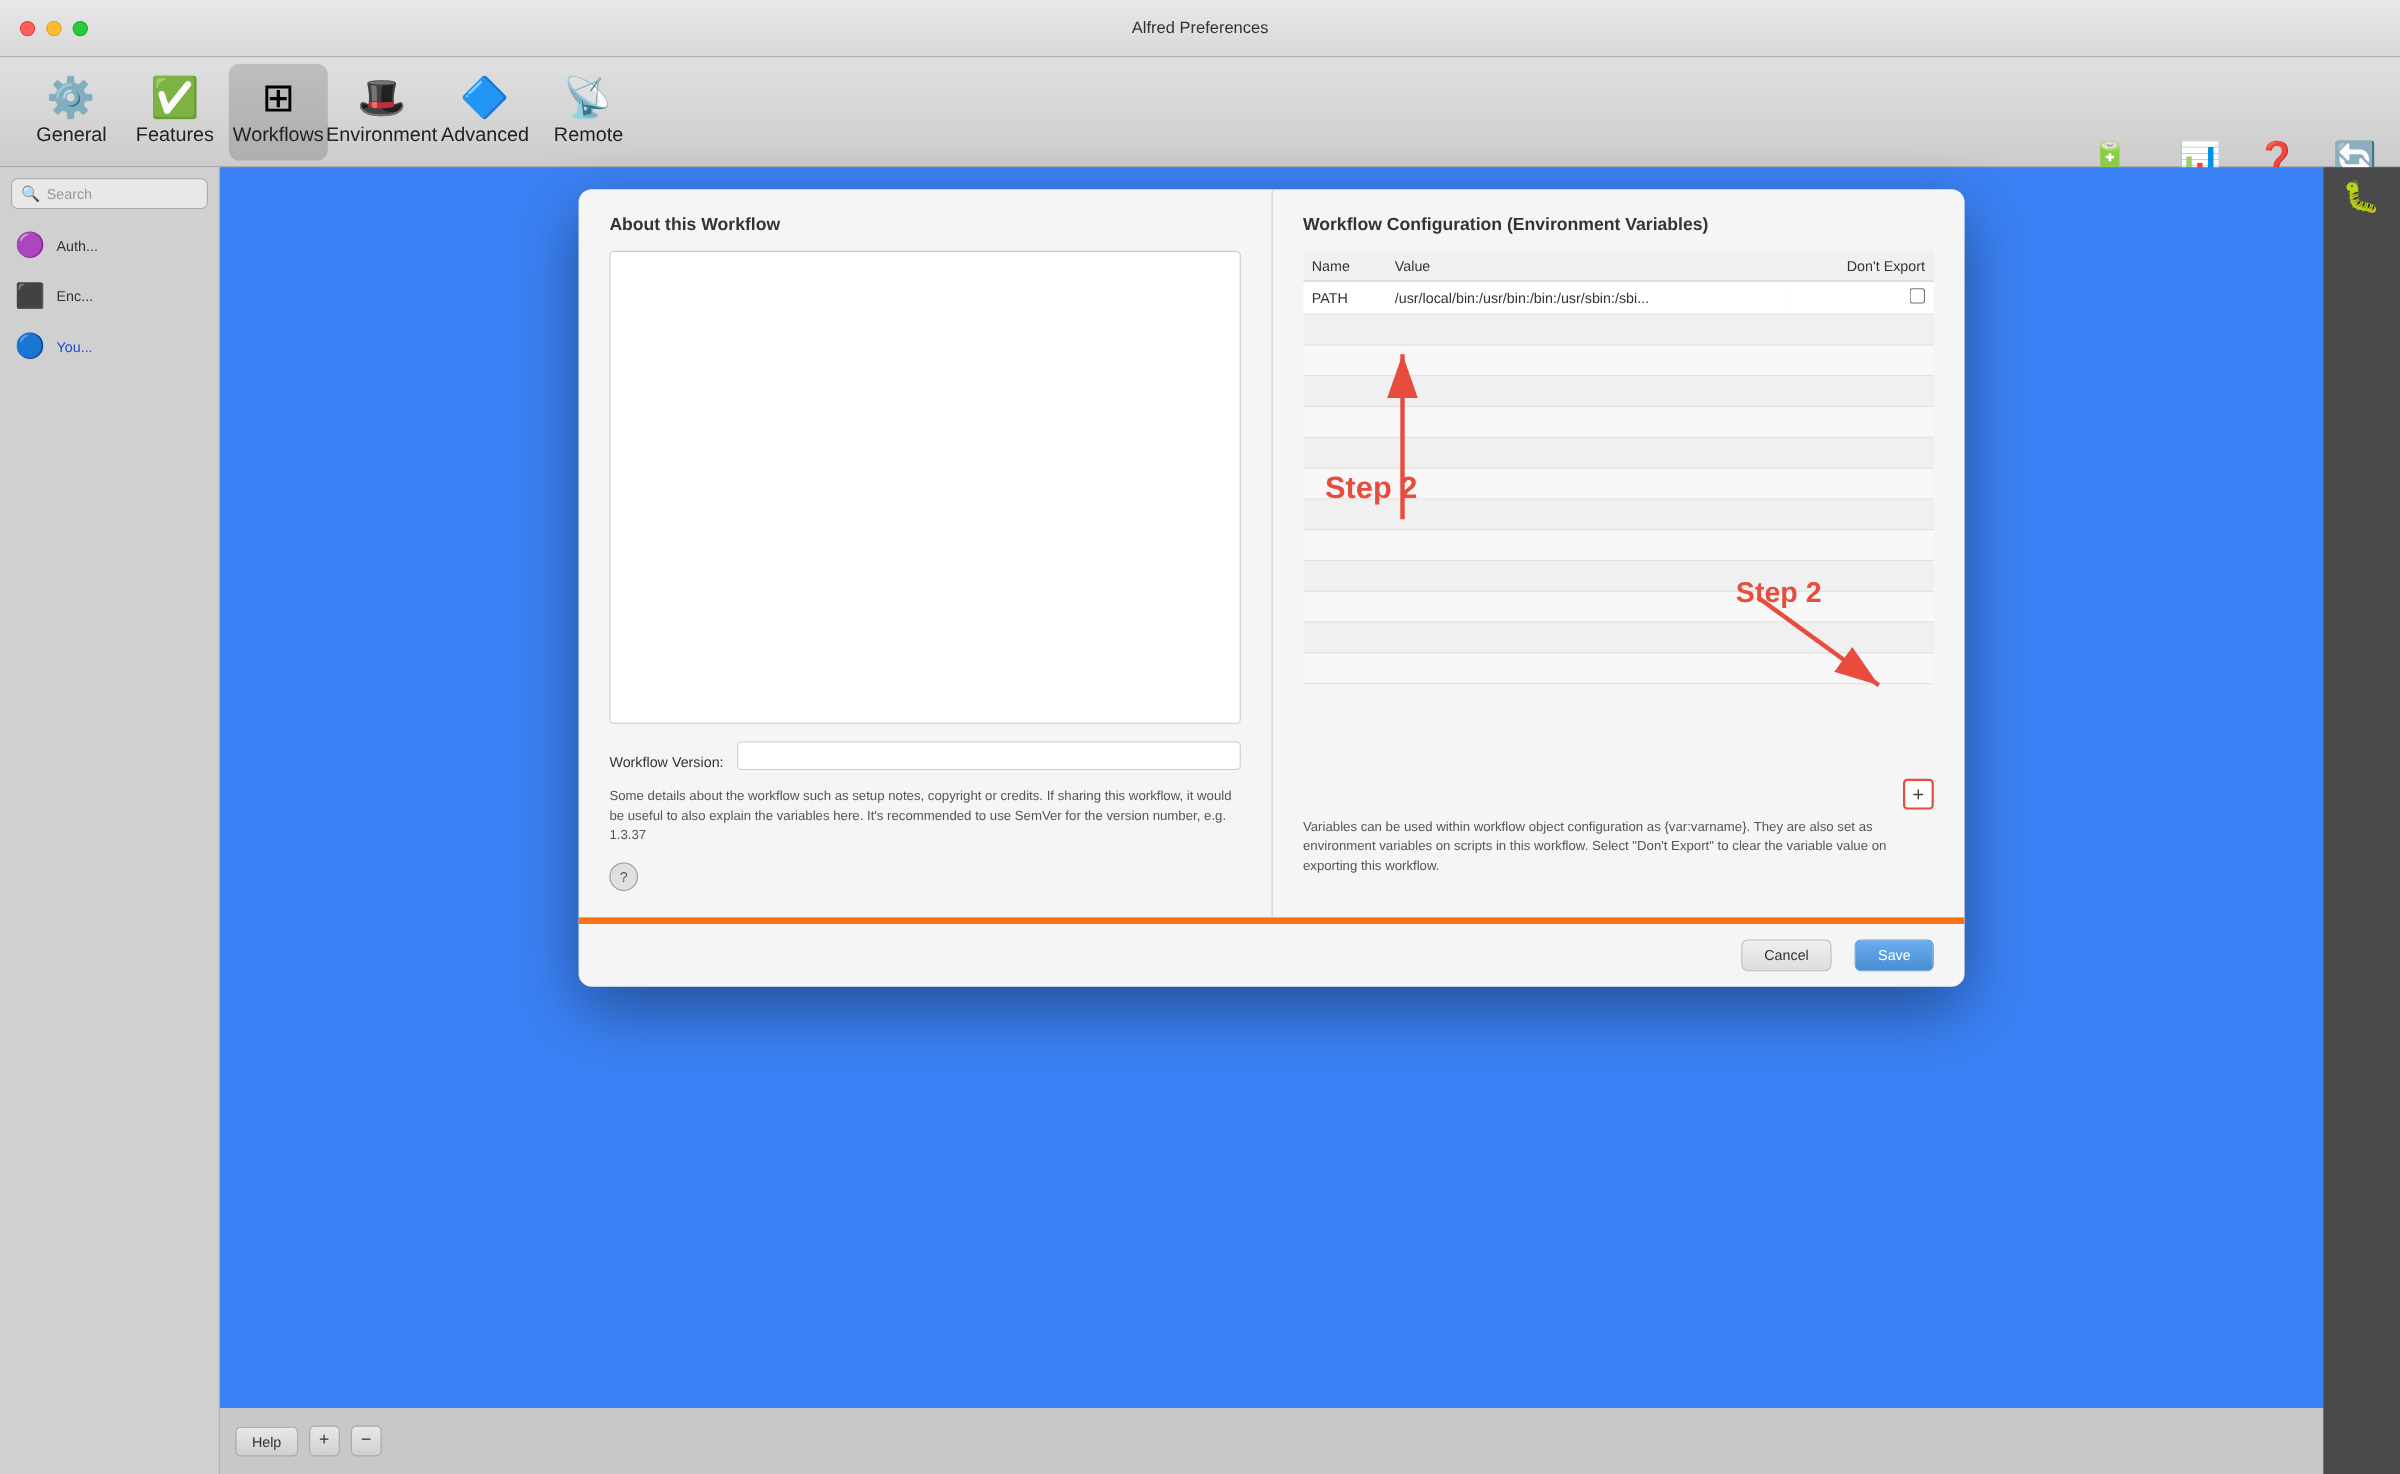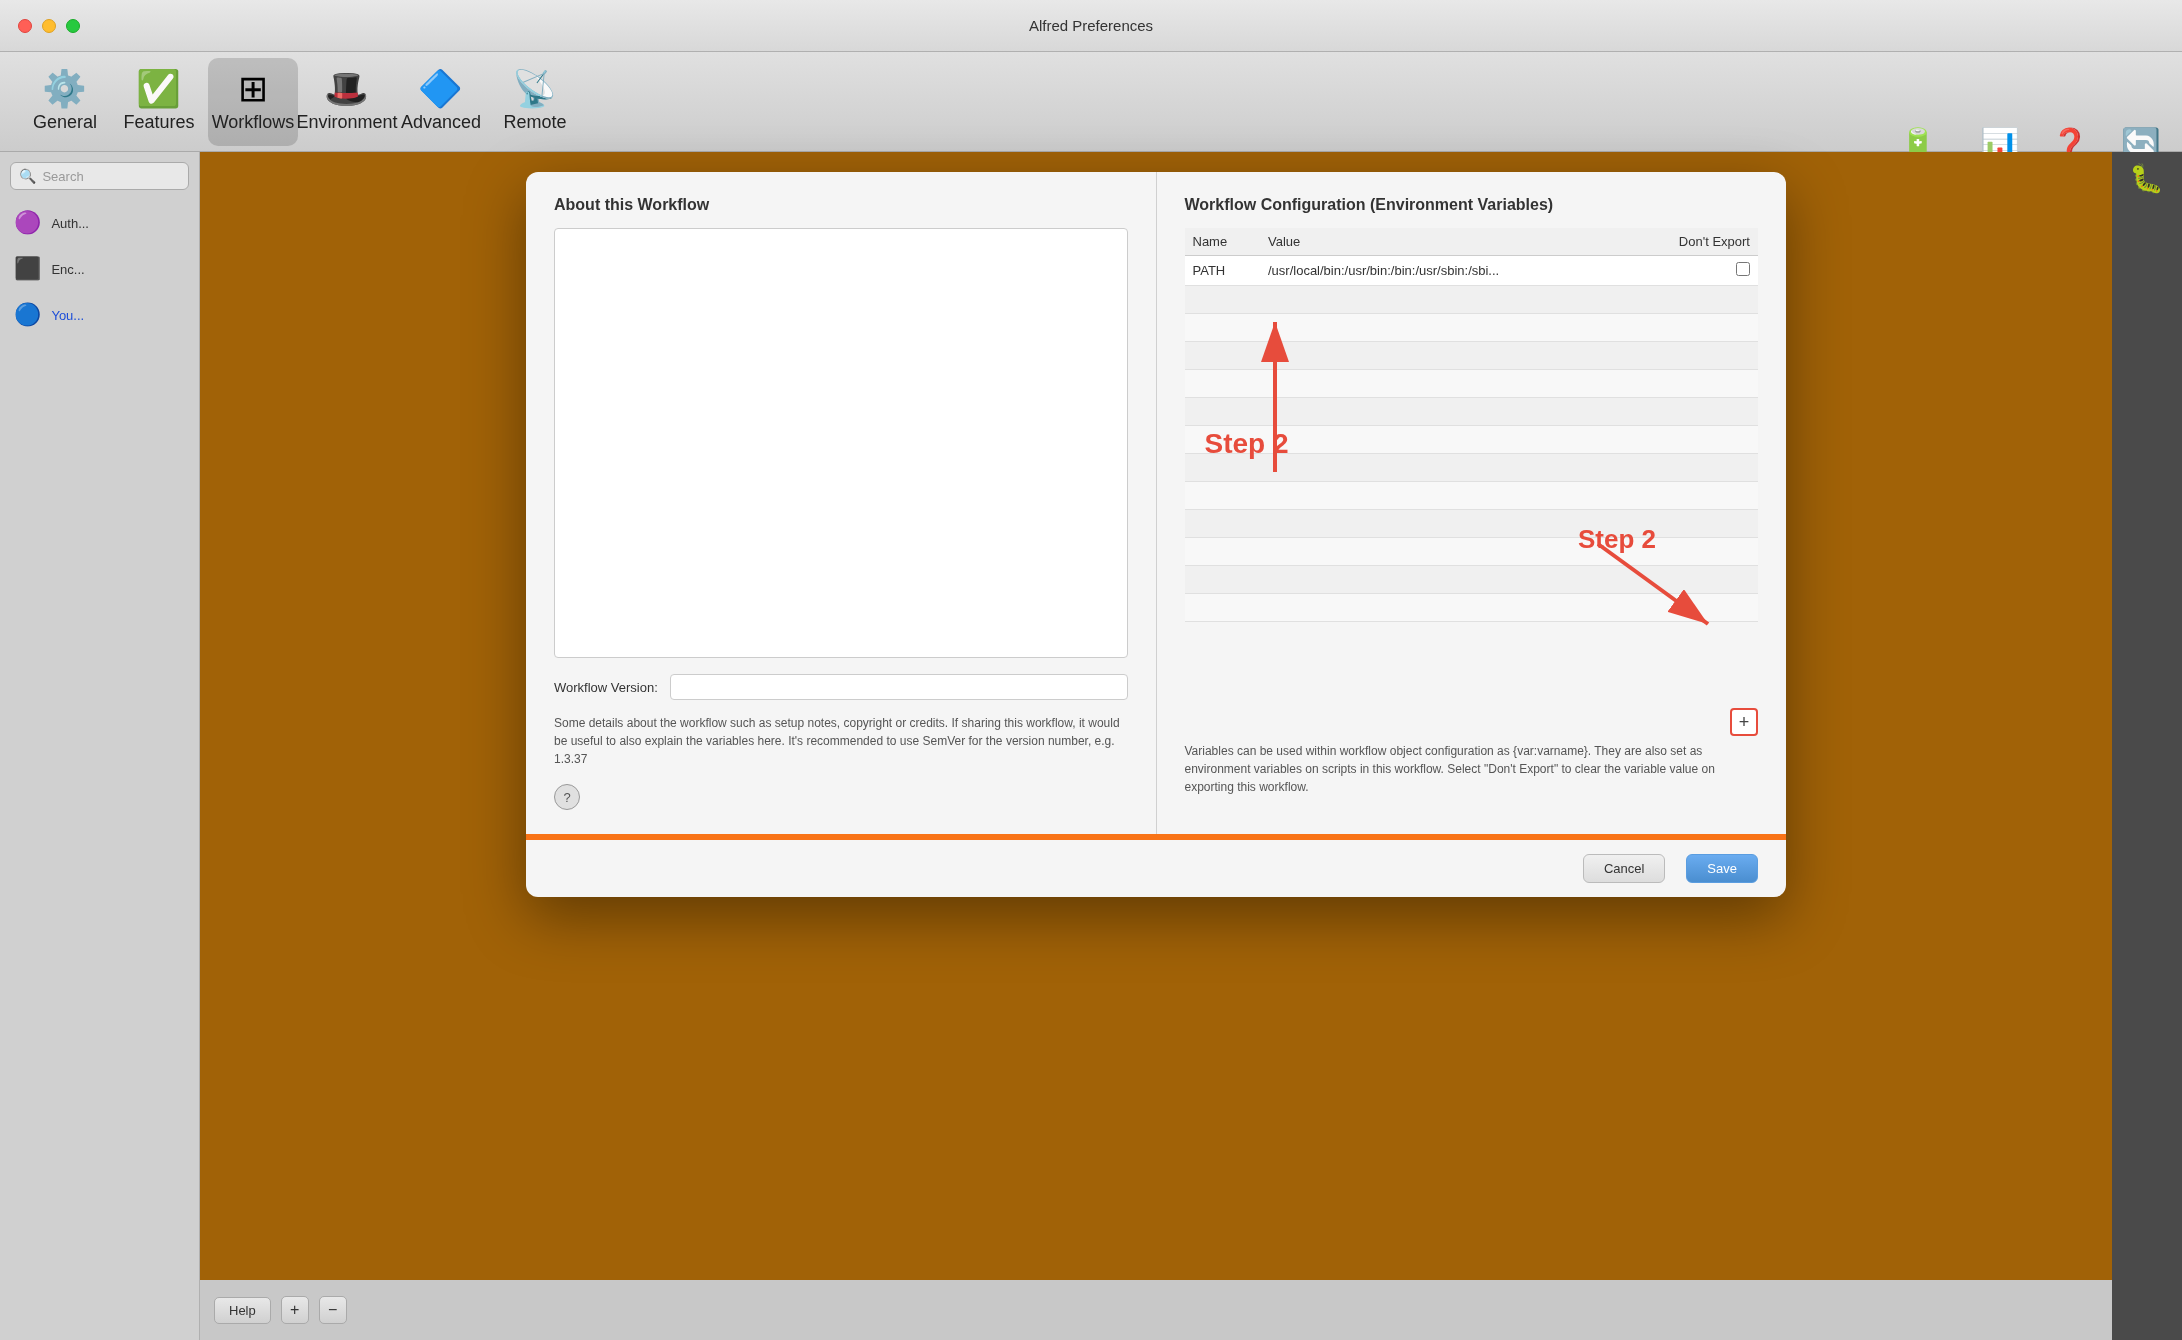--- a/index.html
+++ b/index.html
@@ -151,21 +151,21 @@
     }
     .bug-icon { font-size: 28px; color: #ccc; cursor: pointer; }
 
     
     .main {
       position: absolute;
       top: 152px;
       left: 200px;
       right: 70px;
       bottom: 0;
-      background: #a16207;
+      background: #3b82f6;
     }
 
     
     .dialog-container {
       position: absolute;
       top: 0; left: 0; right: 0; bottom: 0;
       display: flex;
       align-items: flex-start;
       justify-content: center;
       padding-top: 20px;
@@ -199,21 +199,21 @@
     .workflow-image-box {
       width: 100%;
       height: 430px;
       background: white;
       border: 1px solid #ccc;
       border-radius: 4px;
       margin-bottom: 16px;
     }
     .workflow-version-row {
       display: flex;
-      align-items: center;
+      align-items: flex-end;
       gap: 12px;
       margin-bottom: 14px;
     }
     .workflow-version-label {
       font-size: 13px;
       color: #333;
       white-space: nowrap;
     }
     .workflow-version-input {
       flex: 1;

